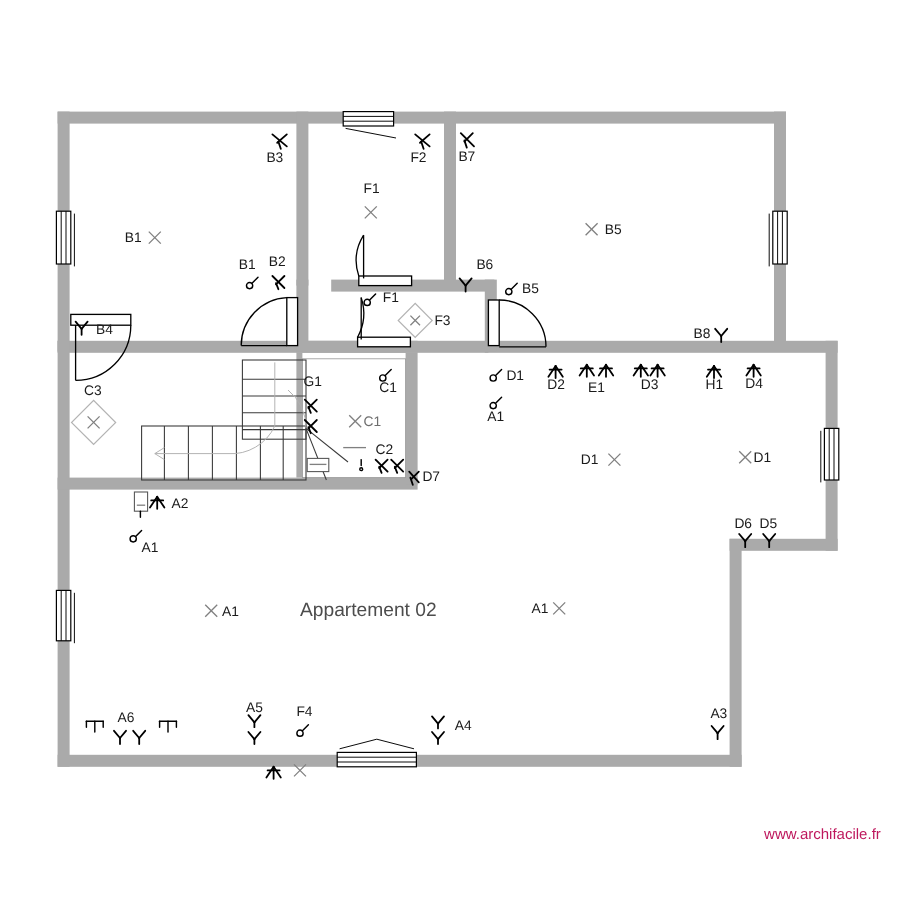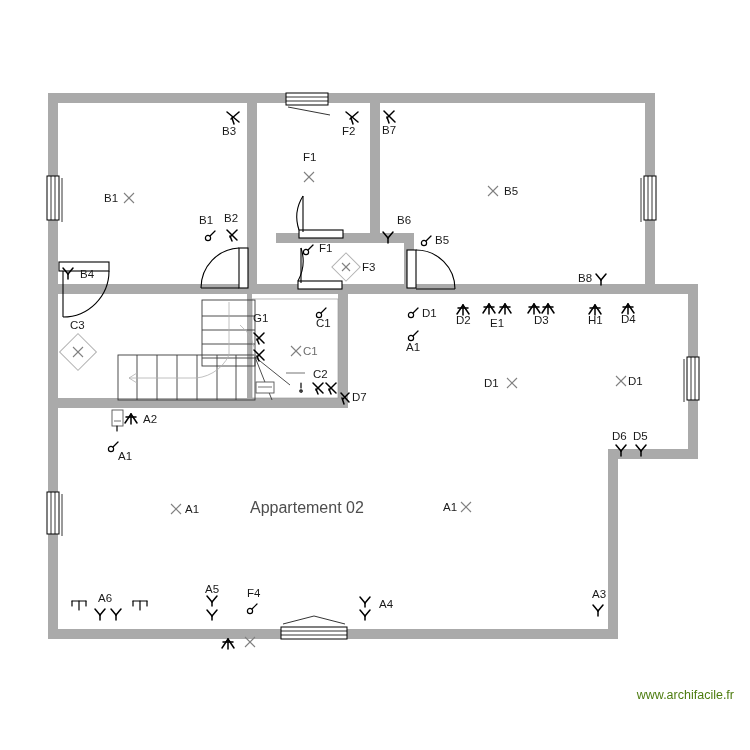--- a/index.html
+++ b/index.html
@@ -23,21 +23,21 @@
   .sym{stroke:#000000;stroke-width:1.5;fill:none;stroke-linecap:round;}
   .symthin{stroke:#000000;stroke-width:1.2;fill:none;stroke-linecap:round;}
   .xmark{stroke:#808080;stroke-width:1.1;fill:none;}
   .diamond{fill:none;stroke:#b3b3b3;stroke-width:1;}
   .boxsym{fill:#ffffff;stroke:#555555;stroke-width:0.9;}
   .lbl{font-family:"Liberation Sans",sans-serif;font-size:11.5px;fill:#1a1a1a;}
   .lblgrey{font-family:"Liberation Sans",sans-serif;font-size:11.5px;fill:#6e6e6e;}
   .titletxt{font-family:"Liberation Sans",sans-serif;font-size:16px;fill:#4d4d4d;}
   .footer{
     position:absolute;right:16px;bottom:48px;
-    font-family:"Liberation Sans",sans-serif;font-size:12.5px;color:#4d7c0f;
+    font-family:"Liberation Sans",sans-serif;font-size:12.5px;color:#be185d;
   }
 </style>
 </head>
 <body>
 
 <div id="plan-root">
 
 <svg id="floorplan" viewBox="0 0 750 750" xmlns="http://www.w3.org/2000/svg">
 
   <g>

